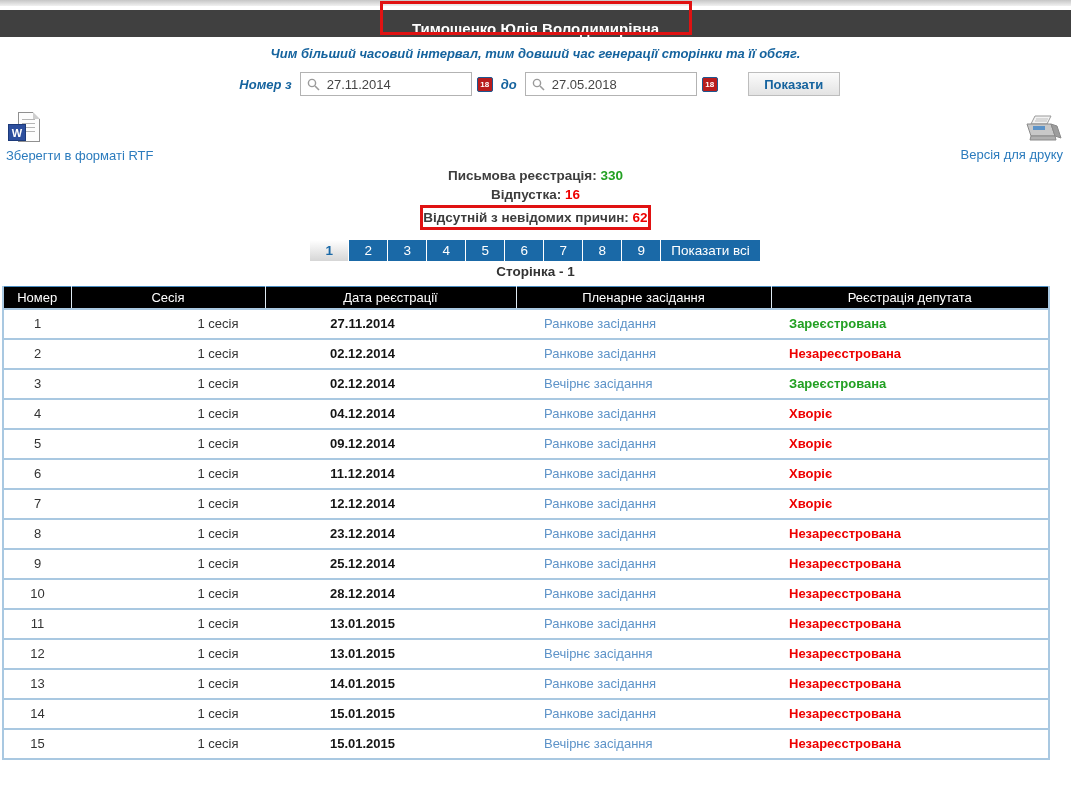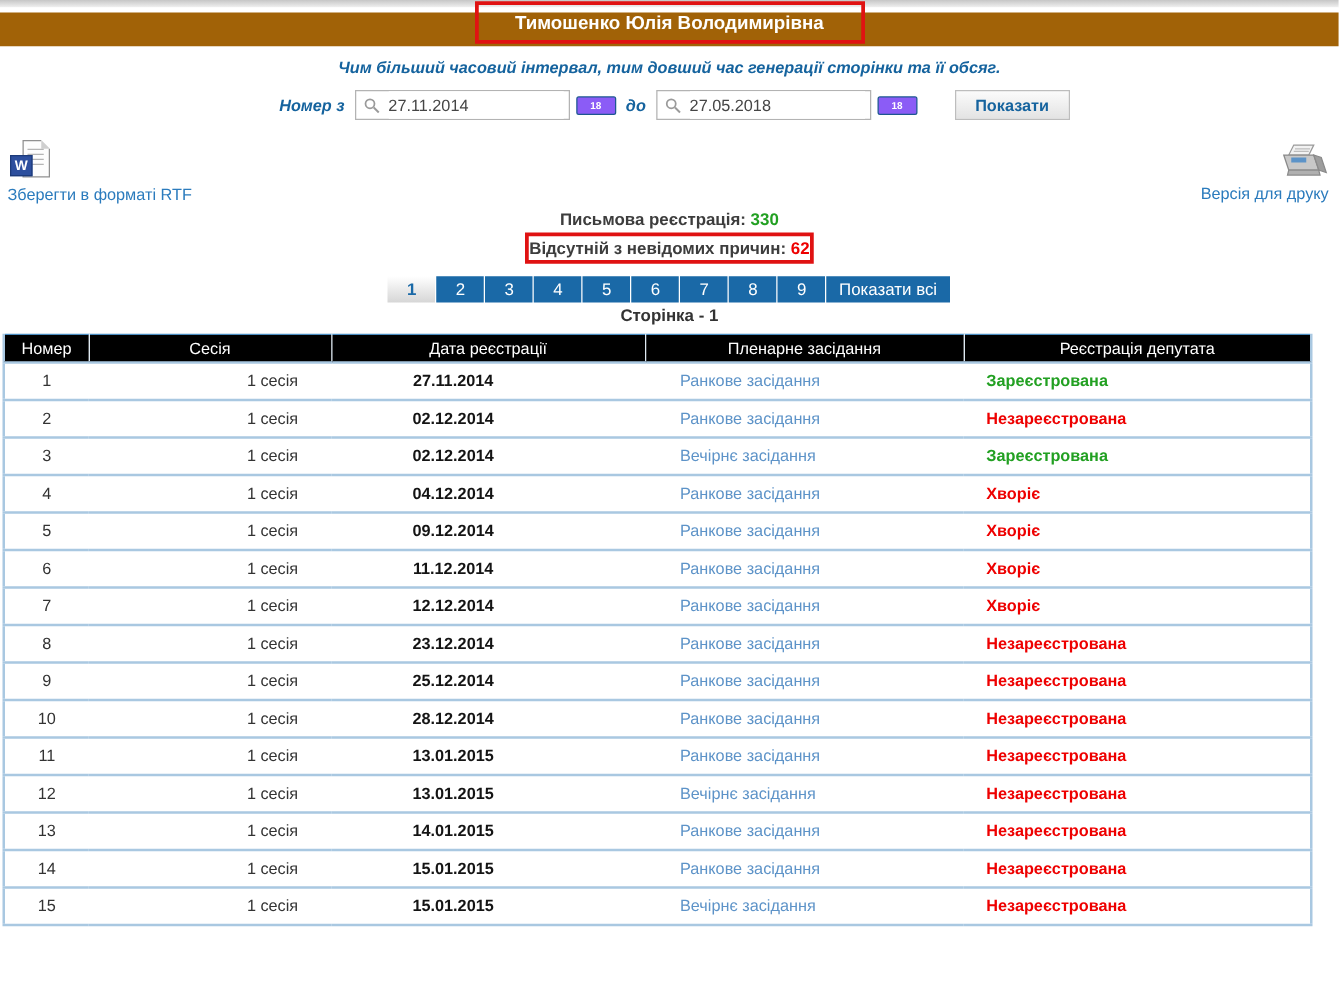--- a/index.html
+++ b/index.html
@@ -3,37 +3,37 @@
 <meta charset="utf-8">
 <style>
   * { margin:0; padding:0; box-sizing:border-box; }
   html,body { width:1071px; height:800px; background:#fff; overflow:hidden;
     font-family:"Liberation Sans", sans-serif; }
 
   
   .top-wrap { position:relative; width:100%; }
   .top-strip { height:6px; background:linear-gradient(#c6c6c6,#f1f1f1); }
   .top-gap { height:4px; background:#fff; }
-  .title-bar { height:27px; background:#a16207; display:flex; align-items:flex-start; justify-content:center; }
+  .title-bar { height:27px; background:#404040; display:flex; align-items:flex-end; justify-content:center; }
   .title-bar span { color:#fff; font-weight:bold; font-size:15px; }
   .title-redbox { position:absolute; left:50%; transform:translateX(-50%); top:1px;
     width:312px; height:34px; border:3px solid #e01212; pointer-events:none; }
 
   
   .instructions { margin-top:8px; text-align:center; color:#15639e; font-weight:bold;
     font-style:italic; font-size:13px; line-height:18px; }
 
   
   .filter-row { margin-top:9px; display:flex; align-items:center; justify-content:center; }
   .f-label { color:#15639e; font-weight:bold; font-style:italic; font-size:13px; margin:0 8px; }
   .date-box { position:relative; width:172px; height:24px; border:1px solid #b3b3b3; background:#fff; }
   .date-box input { position:absolute; left:26px; top:0; width:140px; height:22px; border:none;
     outline:none; font-size:13px; color:#454545; font-family:"Liberation Sans",sans-serif; }
   .mag { position:absolute; left:6px; top:5px; }
-  .cal-icon { width:32px; height:15px; margin-left:5px; background:#8b5cf6; border:1px solid #1d5791;
+  .cal-icon { width:16px; height:15px; margin-left:5px; background:#b91c1c; border:1px solid #1d5791;
     border-radius:2px; color:#fff; font-size:8px; font-weight:bold; display:flex;
     align-items:center; justify-content:center; cursor:pointer; }
   .show-btn { margin-left:30px; width:92px; height:24px; background:linear-gradient(#fbfbfb,#e3e3e3);
     border:1px solid #bdbdbd; color:#15639e; font-weight:bold; font-size:13px;
     font-family:"Liberation Sans",sans-serif; cursor:pointer; }
 
   
   .export-row { position:relative; height:52px; margin-top:16px; }
   .export-left { position:absolute; left:6px; top:0; font-size:13px; color:#2b7bbd; cursor:pointer; }
   .export-right { position:absolute; right:8px; top:0; font-size:13px; color:#2b7bbd; text-align:right; cursor:pointer; }
@@ -142,20 +142,21 @@
       <polygon points="30,12 36,14 40,26 34,24" fill="#9d9d9d" stroke="#8a8a8a" stroke-width="1"></polygon>
       <rect x="12" y="14" width="12" height="4" fill="#5c93c8"></rect>
       <polygon points="10,24 34,24 35,28 9,28" fill="#b0b0b0" stroke="#8a8a8a" stroke-width="1"></polygon>
     </svg>
     <div>Версія для друку</div>
   </div>
 </div>
 
 <div class="summary">
     <div><span class="stat-inner"><span class="stat-label">Письмова реєстрація: </span><span class="stat-value green">330</span></span></div>
+    <div><span class="stat-inner"><span class="stat-label">Відпустка: </span><span class="stat-value red">16</span></span></div>
     <div><span class="stat-inner boxed"><span class="stat-label">Відсутній з невідомих причин: </span><span class="stat-value red">62</span></span></div>
   </div>
 
 <div class="pagination">
     <div class="pg active">1</div>
     <div class="pg">2</div>
     <div class="pg">3</div>
     <div class="pg">4</div>
     <div class="pg">5</div>
     <div class="pg">6</div>

